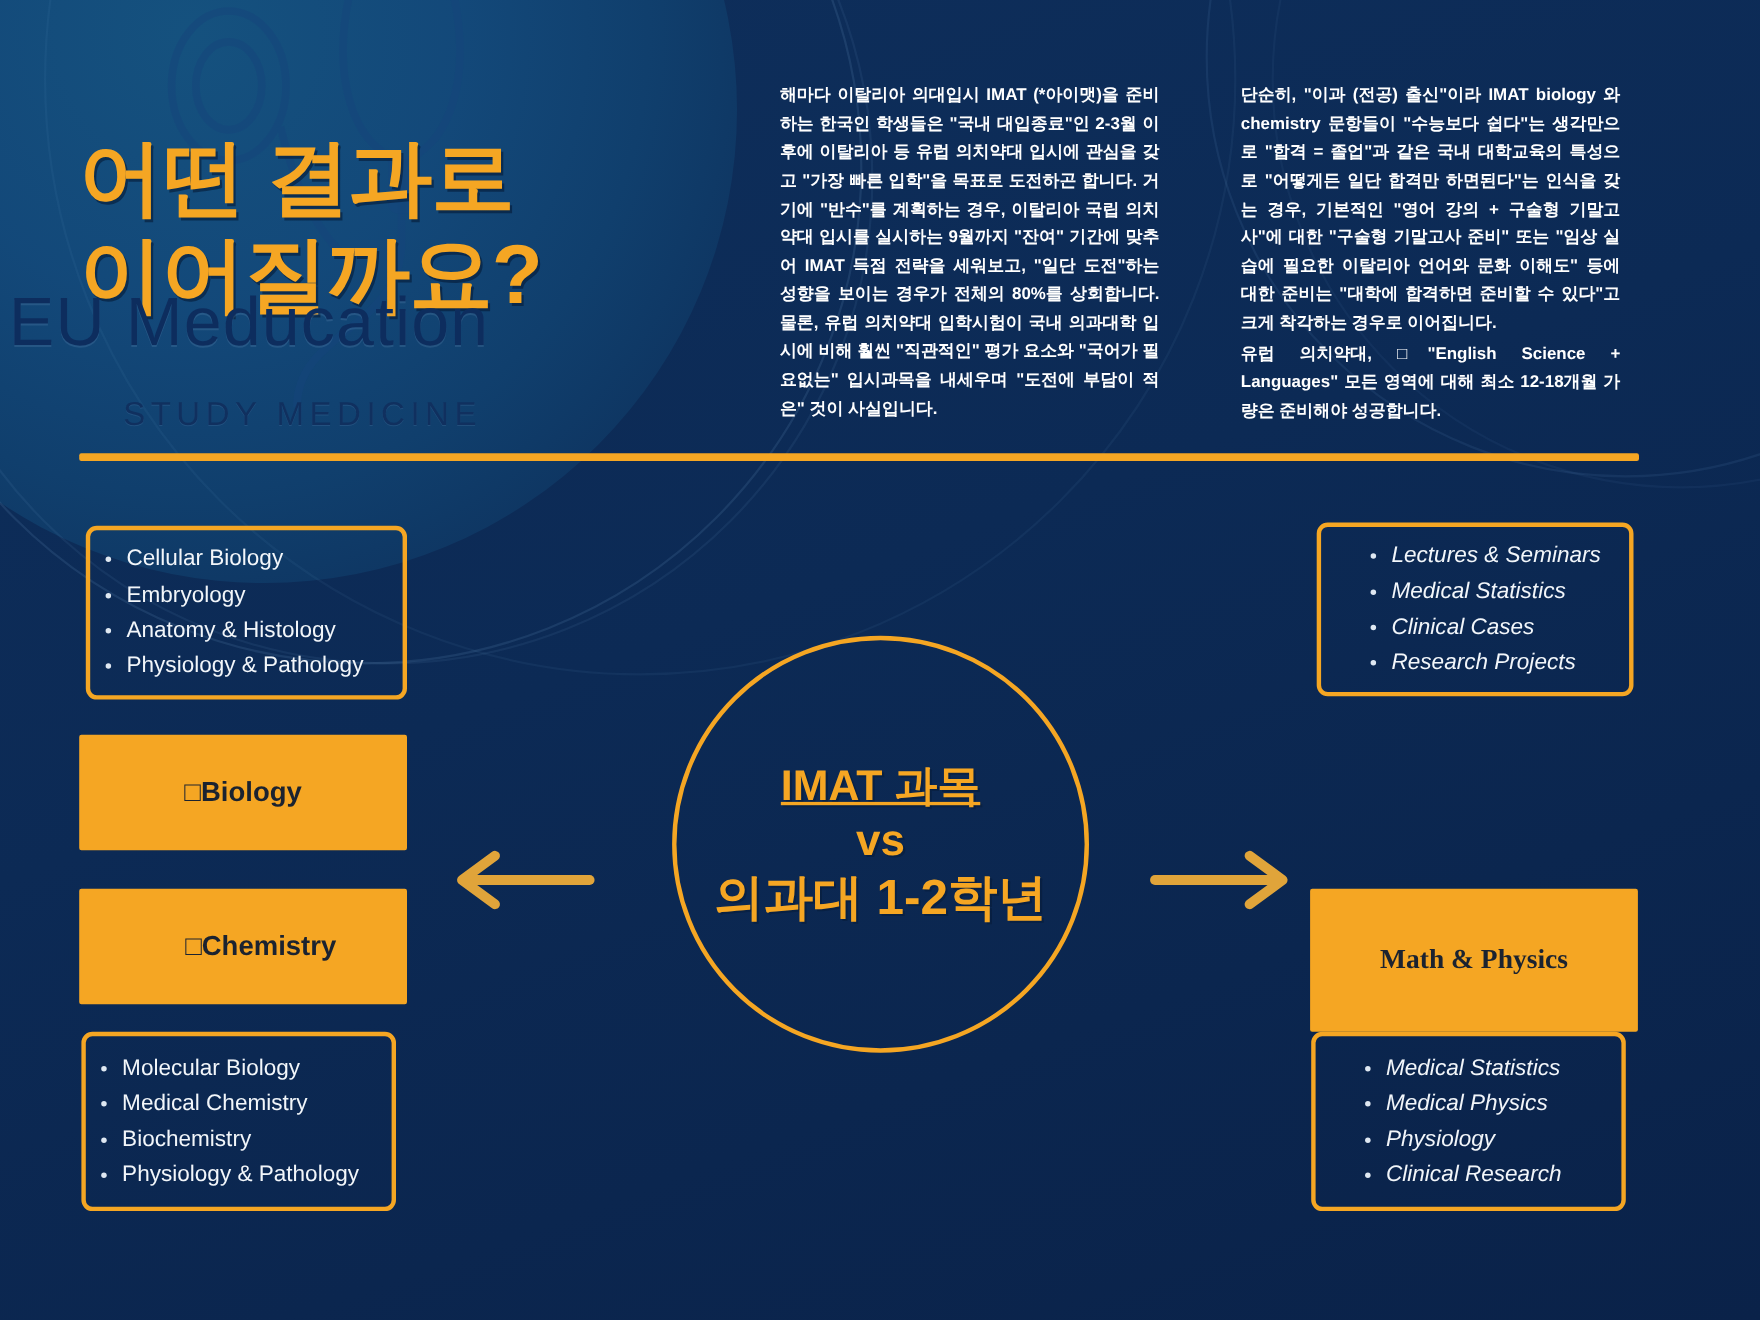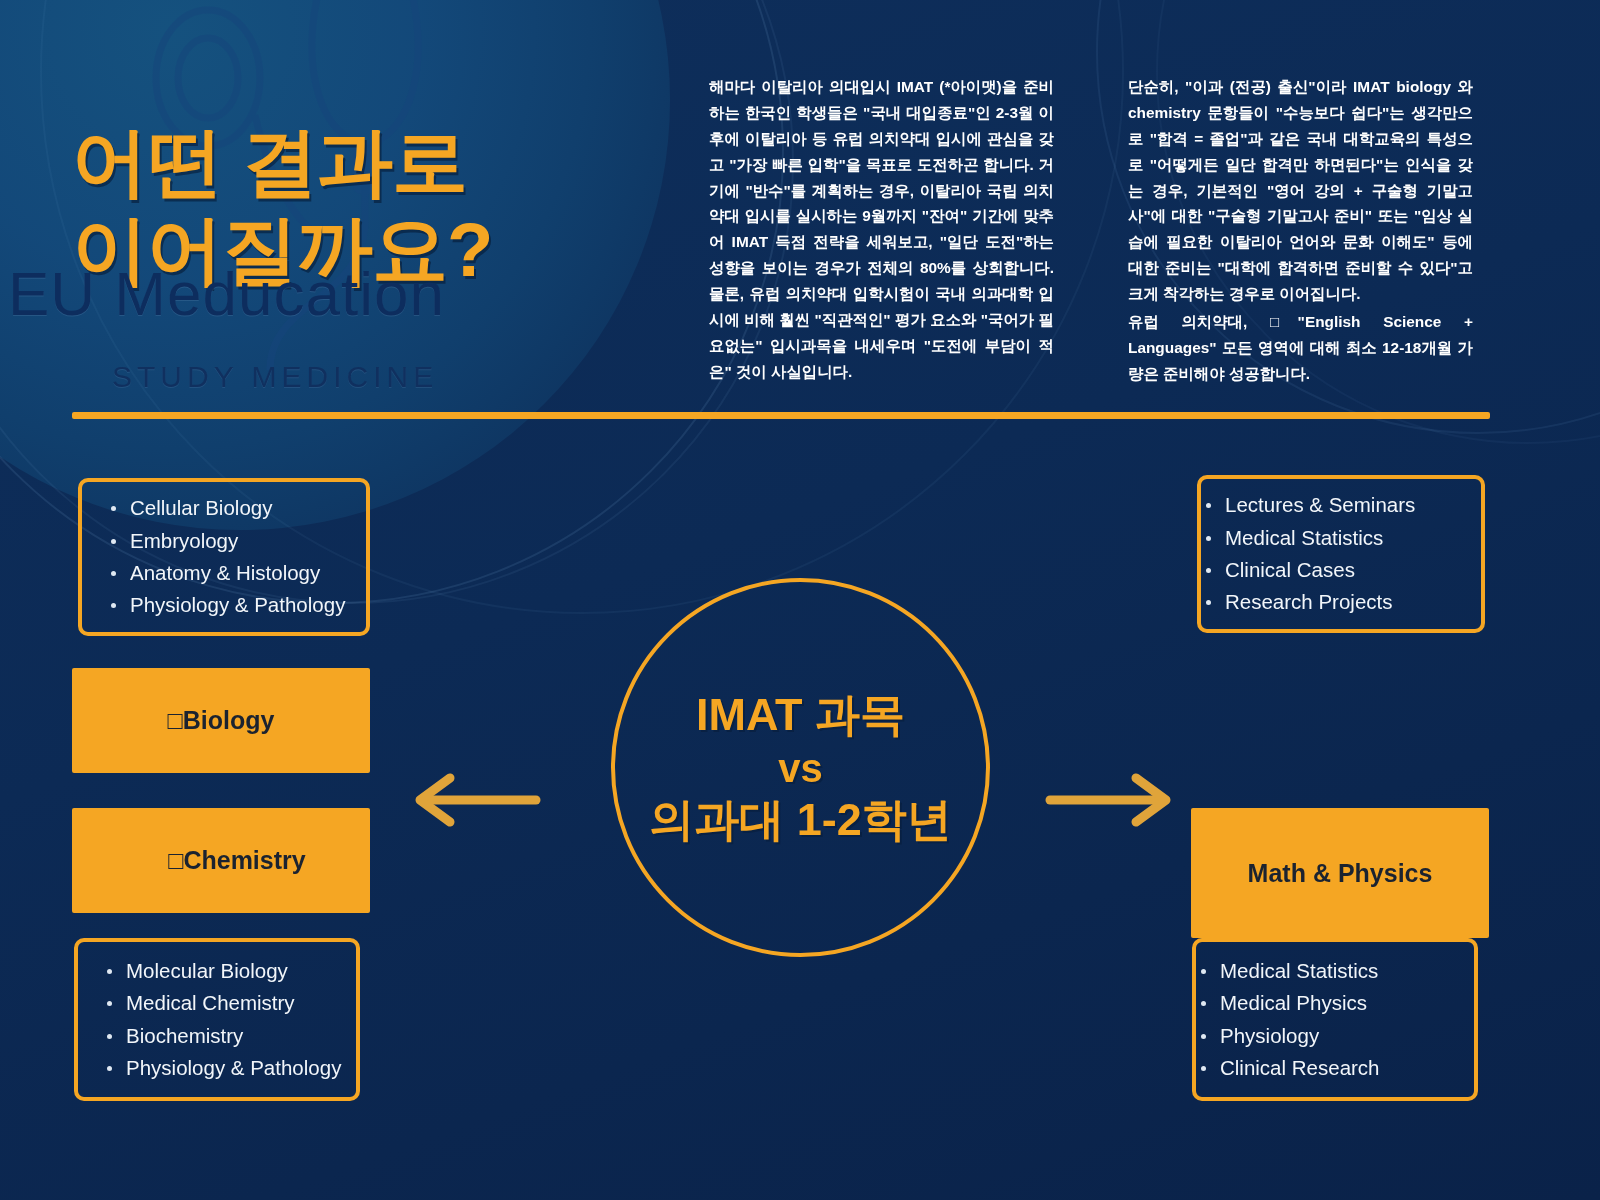--- a/index.html
+++ b/index.html
@@ -117,21 +117,21 @@
   .outline-box {
     position: absolute;
     border: 4px solid #f5a623;
     border-radius: 10px;
     box-sizing: border-box;
     display: flex;
     align-items: center;
   }
   .outline-box ul {
     margin: 0;
-    padding-left: 48px;
+    padding-left: 33px;
     list-style: none;
     width: 100%;
   }
   .outline-box li {
     position: relative;
     color: #f2f6fa;
     font-size: 20.5px;
     line-height: 1.58;
     white-space: nowrap;
   }
@@ -160,44 +160,44 @@
   }
 
   
   #box-bio-list   { left: 78px;  top: 478px;  width: 292px; height: 158px; }
   #box-biology    { left: 72px;  top: 668px;  width: 298px; height: 105px; }
   #box-chemistry  { left: 72px;  top: 808px;  width: 298px; height: 105px; padding-left: 32px; }
   #box-chem-list  { left: 74px;  top: 938px;  width: 286px; height: 163px; }
 
   #box-lect-list  { left: 1197px; top: 475px;  width: 288px; height: 158px; }
   #box-logical    { left: 1191px; top: 668px;  width: 298px; height: 105px; }
-  #box-mathphys   { left: 1191px; top: 808px;  width: 298px; height: 130px; }
+  #box-mathphys   { left: 1191px; top: 808px;  width: 298px; height: 130px; font-family: Liberation Serif, serif; }
   #box-med-list   { left: 1192px; top: 938px;  width: 286px; height: 163px; }
 
-  #box-lect-list ul, #box-med-list ul { padding-left: 24px; }
+  #box-lect-list ul, #box-med-list ul { padding-left: 64px; font-style: italic; }
 
   
   .center-circle {
     position: absolute;
     left: 611px;
     top: 578px;
     width: 379px;
     height: 379px;
     border-radius: 50%;
     border: 4px solid #f5a623;
     box-sizing: border-box;
     display: flex;
     flex-direction: column;
     align-items: center;
     justify-content: center;
     color: #f5a623;
     font-weight: bold;
     text-shadow: 2px 2px 0 rgba(4,22,48,0.4);
   }
-  .cc-l1 { font-size: 45px; line-height: 1.12; }
+  .cc-l1 { font-size: 39px; line-height: 1.12; text-decoration: underline; }
   .cc-l2 { font-size: 40px; line-height: 1.35; }
   .cc-l3 { font-size: 45px; line-height: 1.12; }
 
   
   .arrow { position: absolute; }
   #arrow-left  { left: 404px;  top: 770px; }
   #arrow-right { left: 1042px; top: 770px; }
 </style>
 </head>
 <body>

